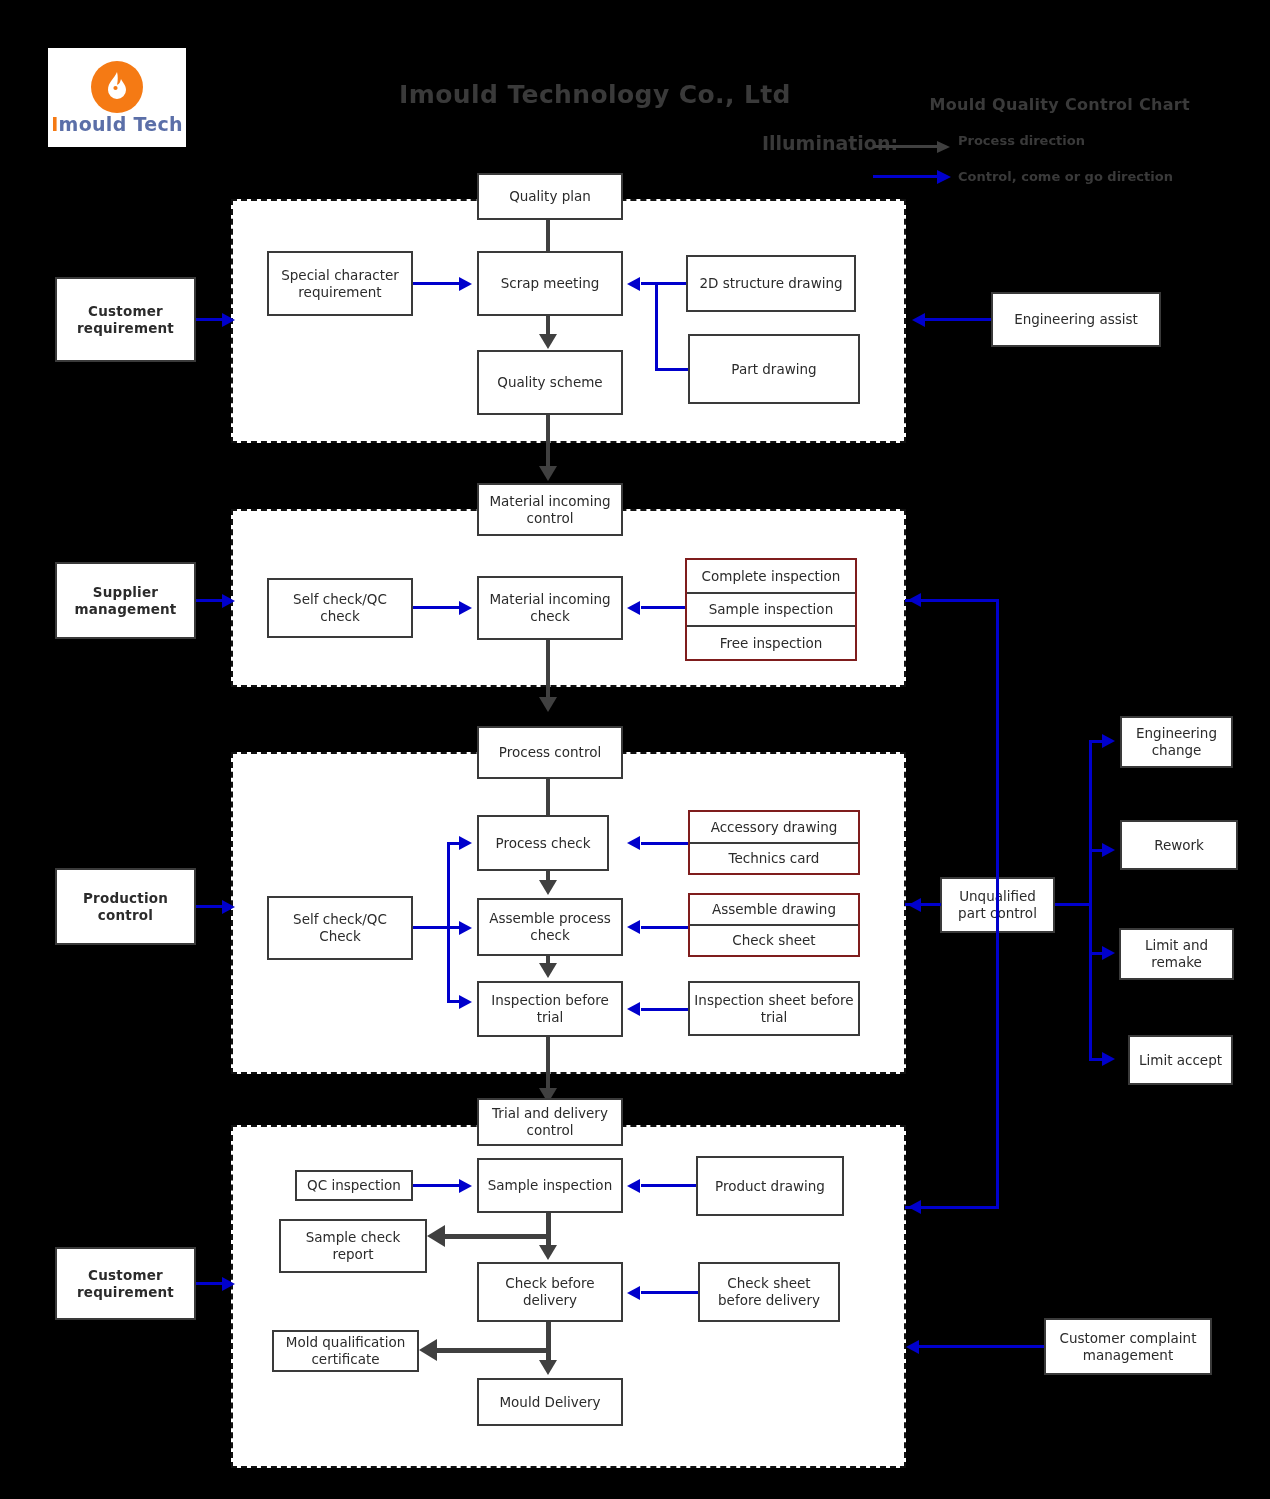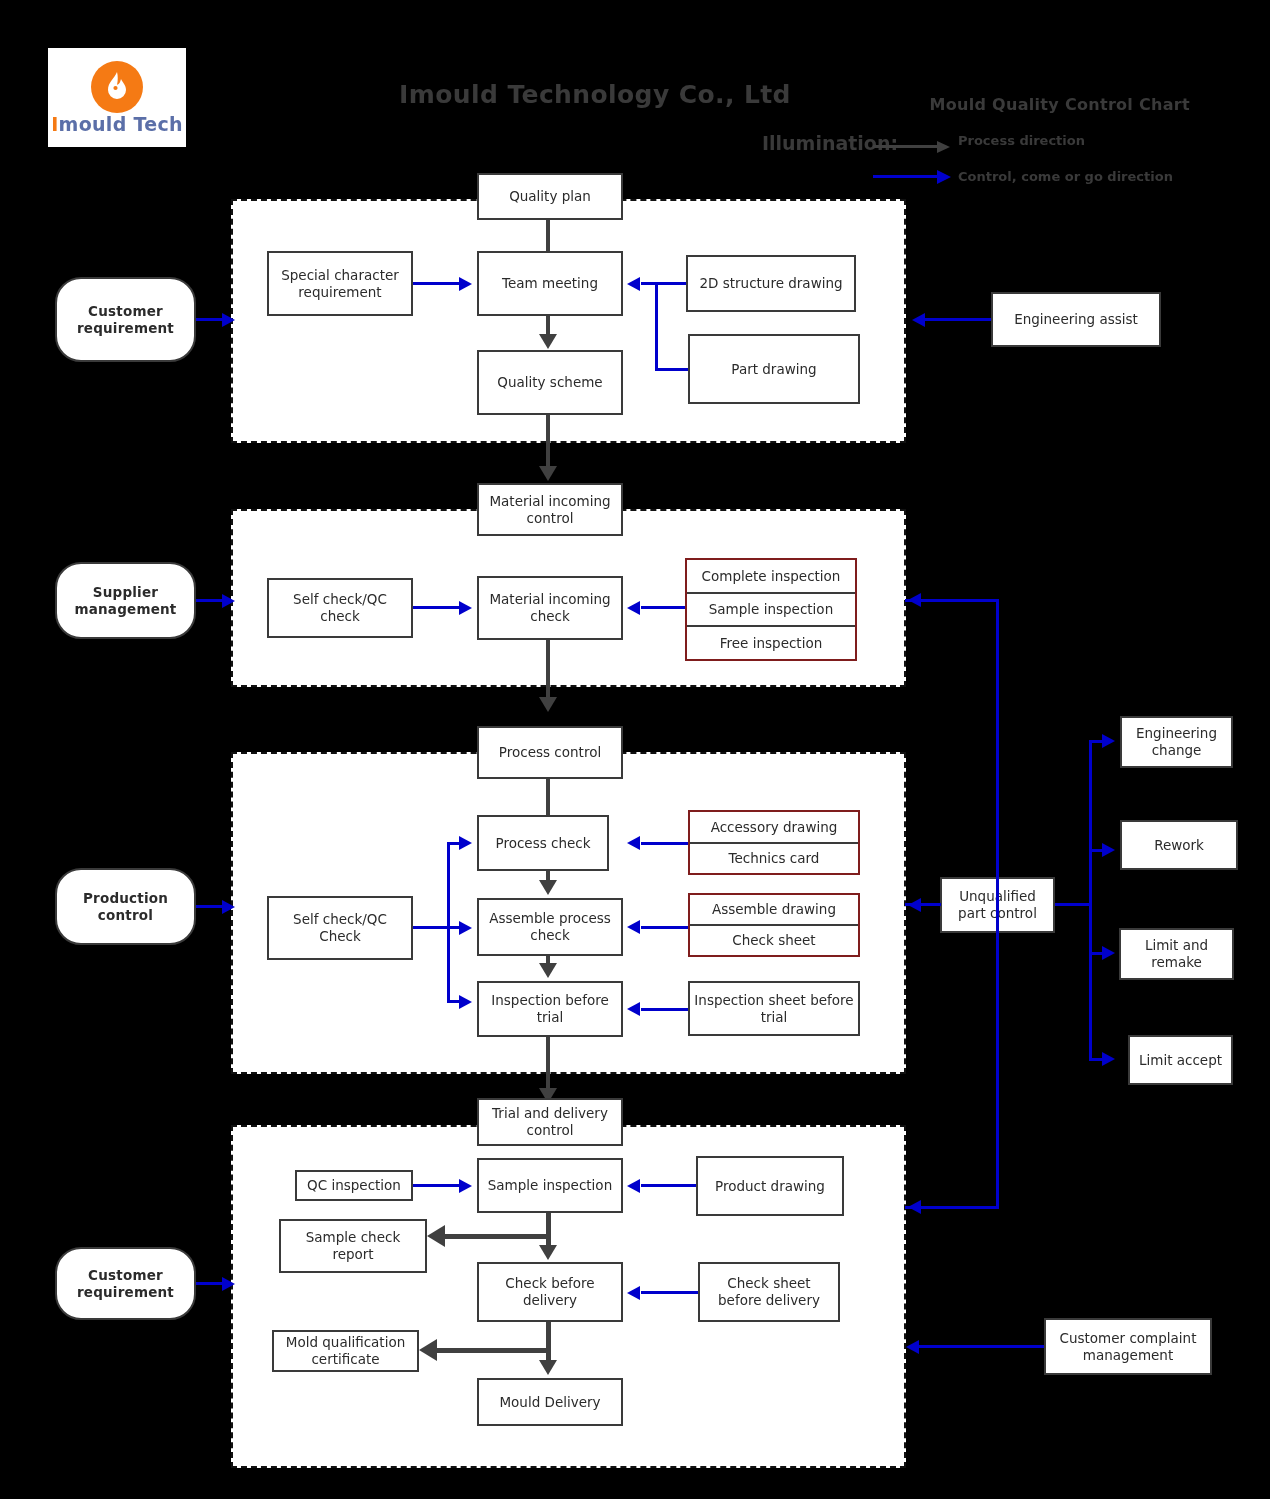--- a/index.html
+++ b/index.html
@@ -25,21 +25,21 @@
   #legend-proc-arrow{left:873px;top:141px;width:80px;height:10px;}
   #legend-ctrl-arrow{left:873px;top:171px;width:80px;height:10px;}
 
   
   .panel{background:#fff;border:2px dashed #111;}
 
   
   .node{background:#fff;border:2px solid #3a3a3a;display:flex;align-items:center;
         justify-content:center;text-align:center;font-size:13.5px;color:#2b2b2b;
         line-height:1.25;padding:2px 4px;}
-  .node.bold{font-weight:bold;font-size:13.5px;letter-spacing:.2px;border-radius:26px;}
+  .node.bold{font-weight:bold;font-size:13.5px;letter-spacing:.2px;}
   .stack{background:#fff;border:2px solid #7f1d1d;display:flex;flex-direction:column;}
   .stack .row{flex:1;display:flex;align-items:center;justify-content:center;text-align:center;
               font-size:13.5px;color:#2b2b2b;border-bottom:2px solid #3a3a3a;line-height:1.2;}
   .stack .row:last-child{border-bottom:none;text-align:center;}
 
   
   .bl{background:#0000CC;}      
   .gy{background:#404040;}      
   .harrow-r{width:0;height:0;border-top:7px solid transparent;border-bottom:7px solid transparent;
             border-left:13px solid #0000CC;}
@@ -86,21 +86,21 @@
 
 <div class="abs node bold" style="left:55px;top:277px;width:141px;height:85px;">Customer requirement</div>
 <div class="abs">
   <div class="abs bl" style="left:196px;top:318px;width:30px;height:3px;"></div>
   <div class="abs harrow-r" style="left:222px;top:313px;"></div>
 </div>
 
 <div class="abs node" style="left:477px;top:173px;width:146px;height:47px;">Quality plan</div>
 
 <div class="abs node" style="left:267px;top:251px;width:146px;height:65px;">Special character requirement</div>
-<div class="abs node" style="left:477px;top:251px;width:146px;height:65px;">Team meeting</div>
+<div class="abs node" style="left:477px;top:251px;width:146px;height:65px;">Scrap meeting</div>
 <div class="abs node" style="left:477px;top:350px;width:146px;height:65px;">Quality scheme</div>
 <div class="abs node" style="left:686px;top:255px;width:170px;height:57px;">2D structure drawing</div>
 <div class="abs node" style="left:688px;top:334px;width:172px;height:70px;">Part drawing</div>
 <div class="abs node" style="left:991px;top:292px;width:170px;height:55px;">Engineering assist</div>
 
 <div class="abs">
   <div class="abs bl" style="left:413px;top:282px;width:49px;height:3px;"></div>
   <div class="abs harrow-r" style="left:459px;top:277px;"></div>
 </div>
 <div class="abs">

